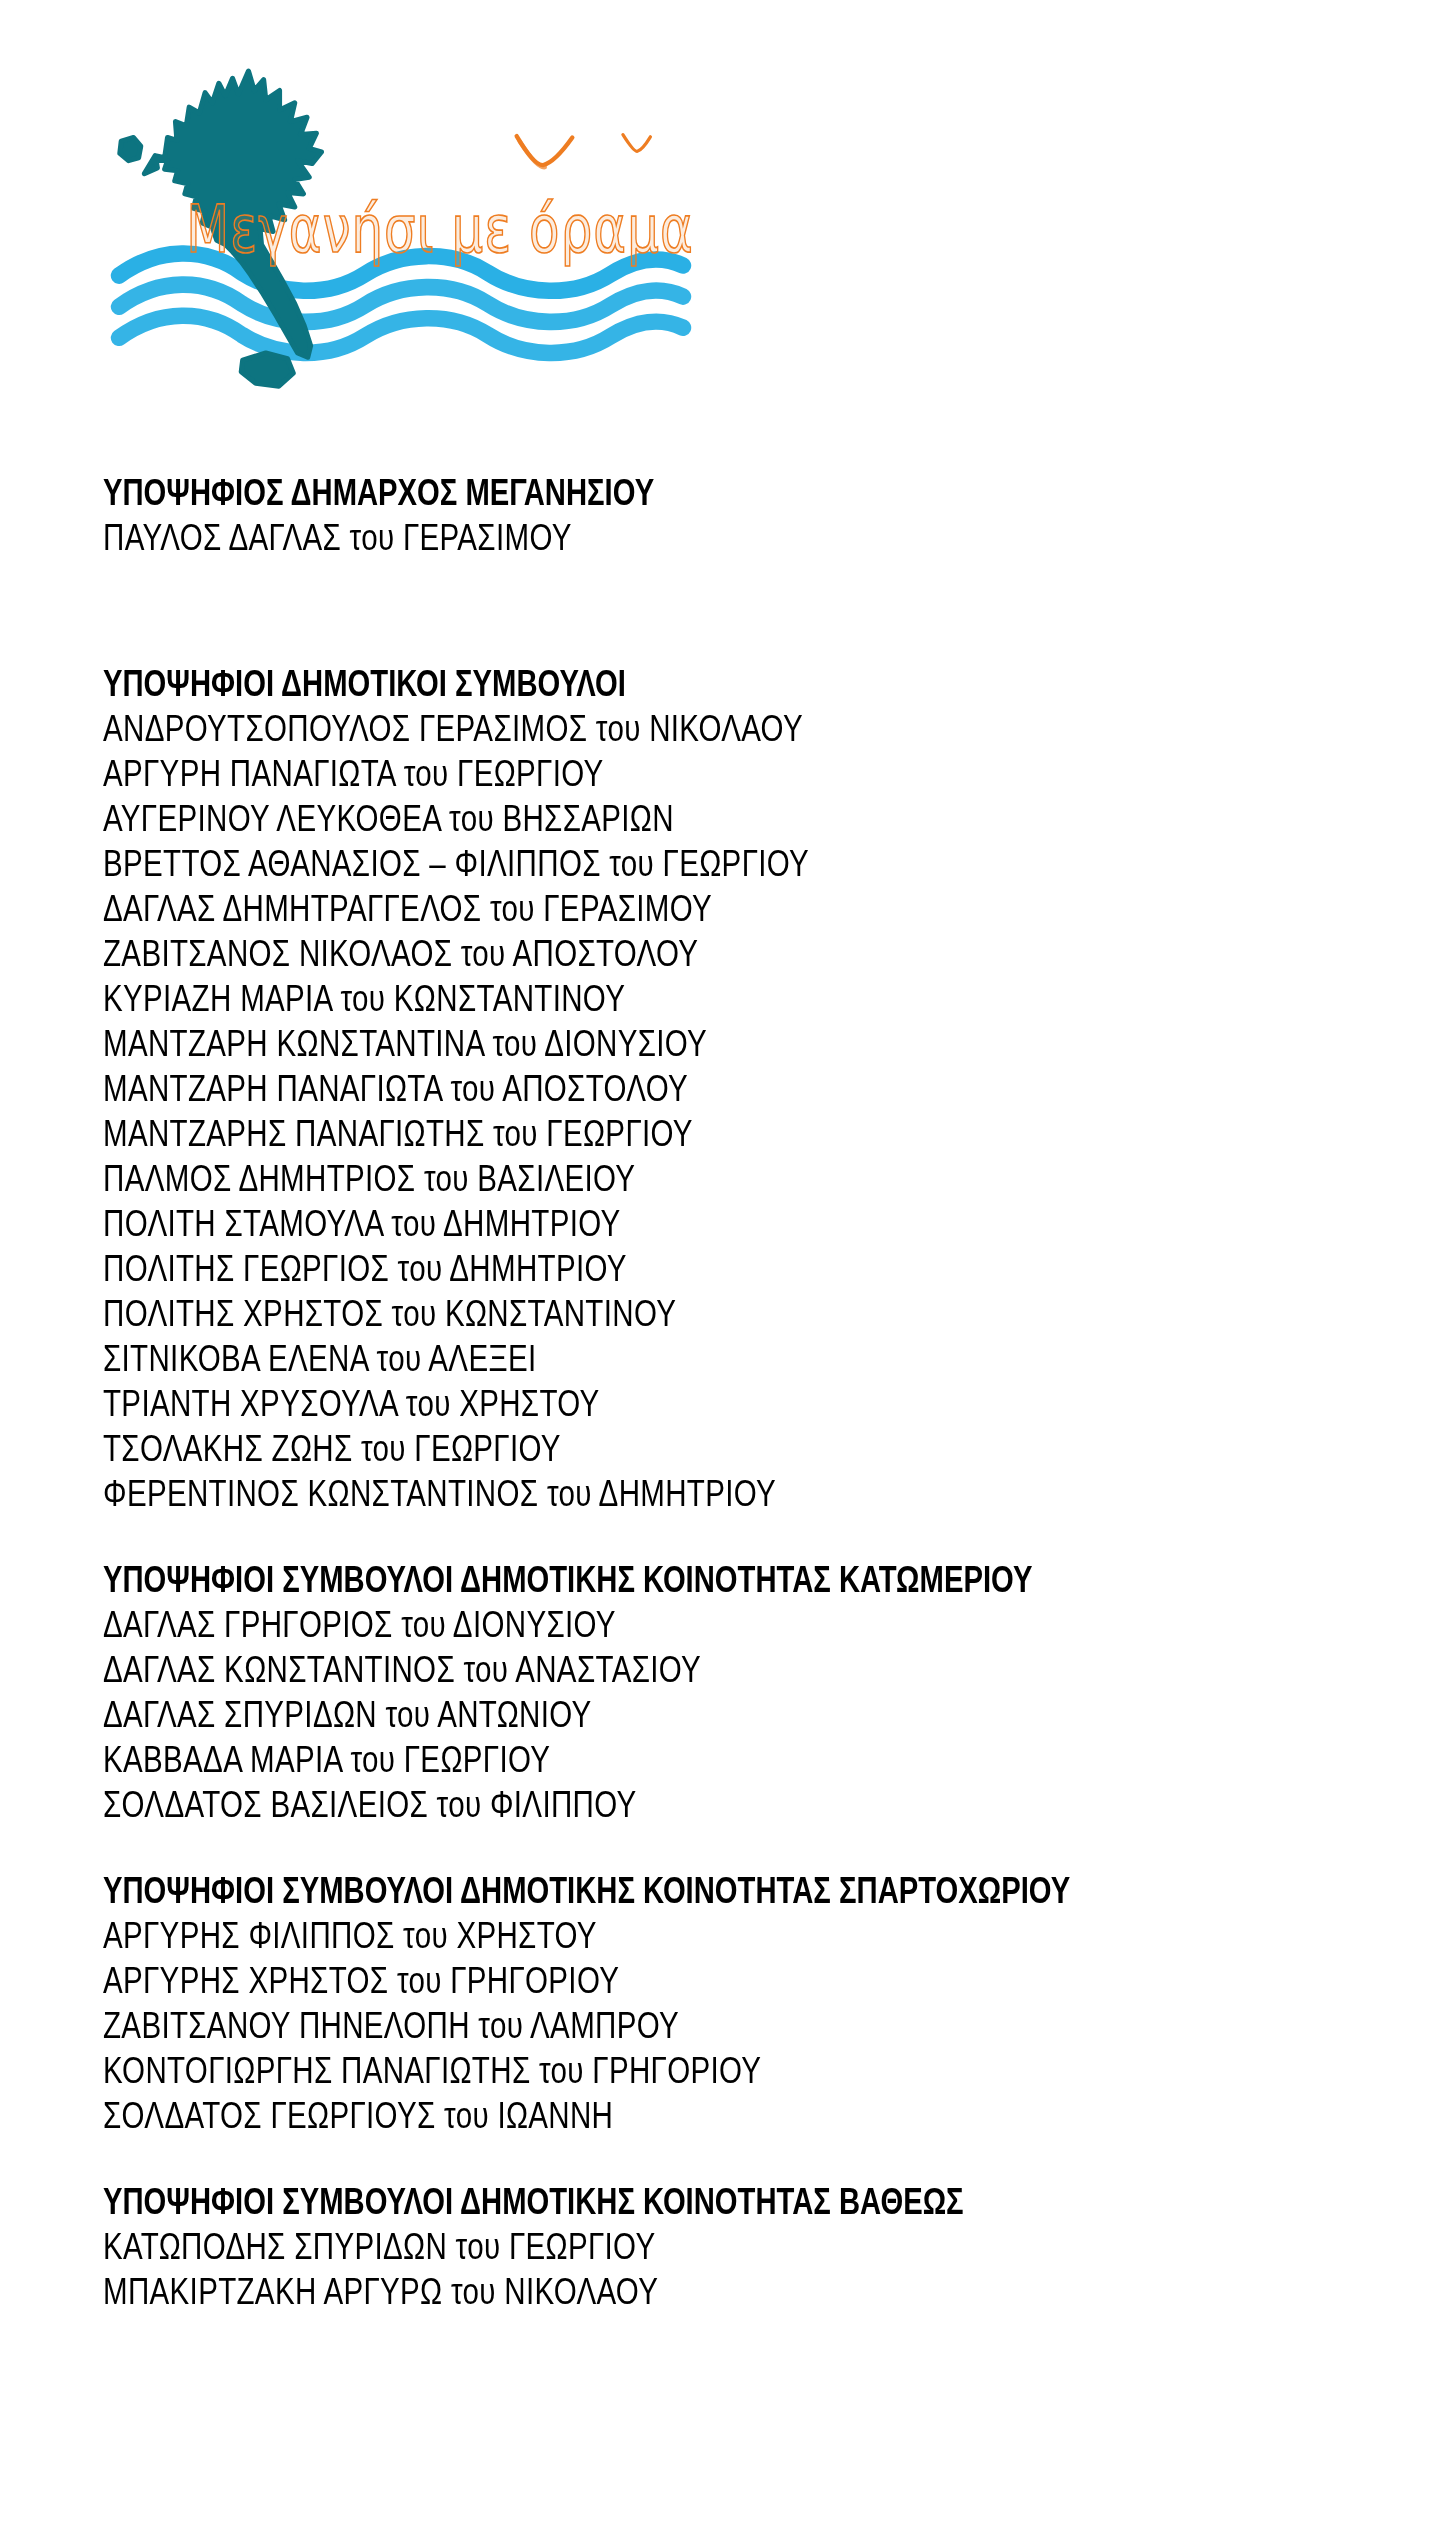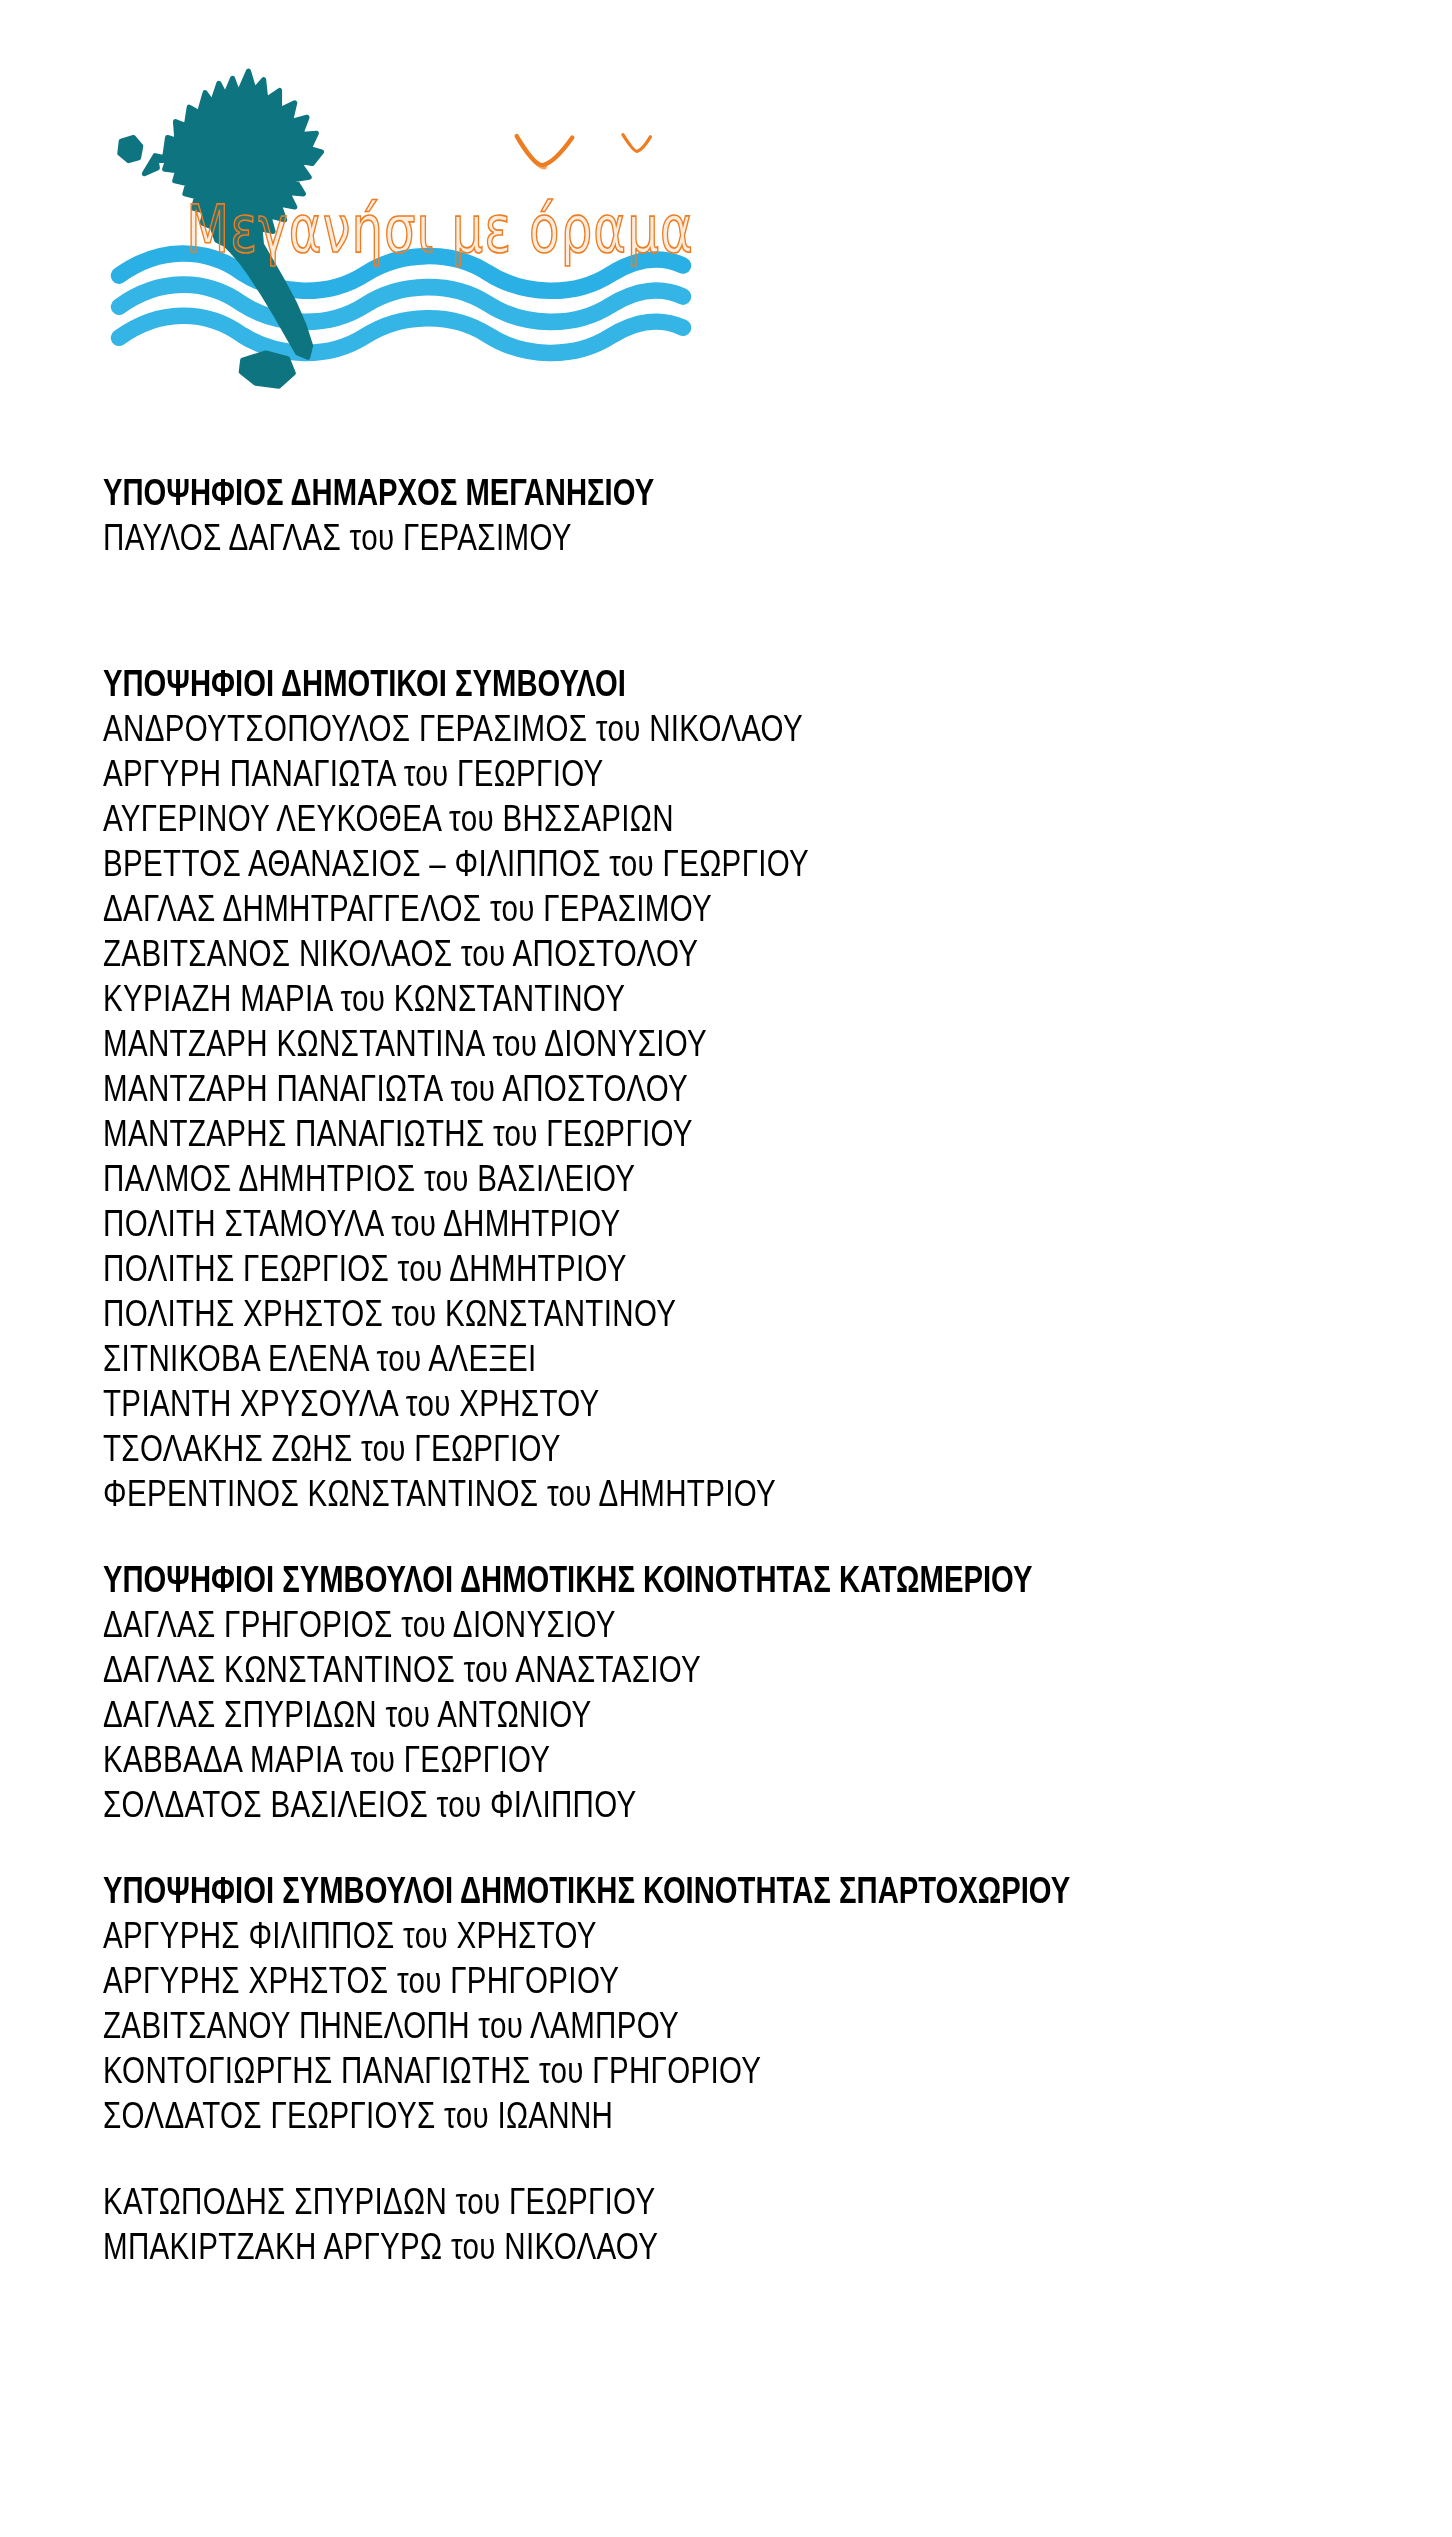--- a/index.html
+++ b/index.html
@@ -195,20 +195,23 @@
           <span class="tx">ΖΑΒΙΤΣΑΝΟΥ ΠΗΝΕΛΟΠΗ του ΛΑΜΠΡΟΥ</span>
         </div>
         <div class="line candidate">
           <span class="tx">ΚΟΝΤΟΓΙΩΡΓΗΣ ΠΑΝΑΓΙΩΤΗΣ του ΓΡΗΓΟΡΙΟΥ</span>
         </div>
         <div class="line candidate">
           <span class="tx">ΣΟΛΔΑΤΟΣ ΓΕΩΡΓΙΟΥΣ του ΙΩΑΝΝΗ</span>
         </div>
       </section>
       <section>
+        <div class="line heading">
+          <span class="tx">ΥΠΟΨΗΦΙΟΙ ΣΥΜΒΟΥΛΟΙ ΔΗΜΟΤΙΚΗΣ ΚΟΙΝΟΤΗΤΑΣ ΒΑΘΕΩΣ</span>
+        </div>
         <div class="line candidate">
           <span class="tx">ΚΑΤΩΠΟΔΗΣ ΣΠΥΡΙΔΩΝ του ΓΕΩΡΓΙΟΥ</span>
         </div>
         <div class="line candidate">
           <span class="tx">ΜΠΑΚΙΡΤΖΑΚΗ ΑΡΓΥΡΩ του ΝΙΚΟΛΑΟΥ</span>
         </div>
       </section>
     </main>
 
 </div>

